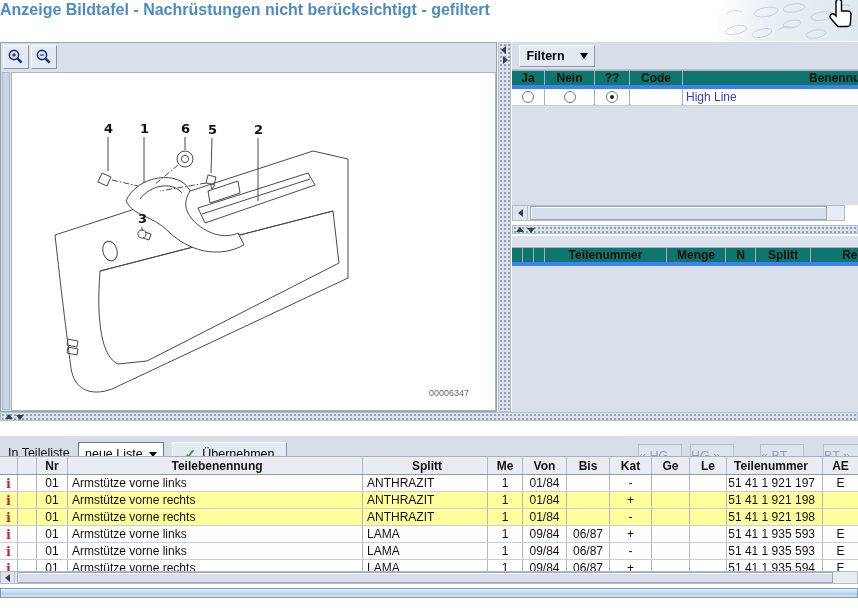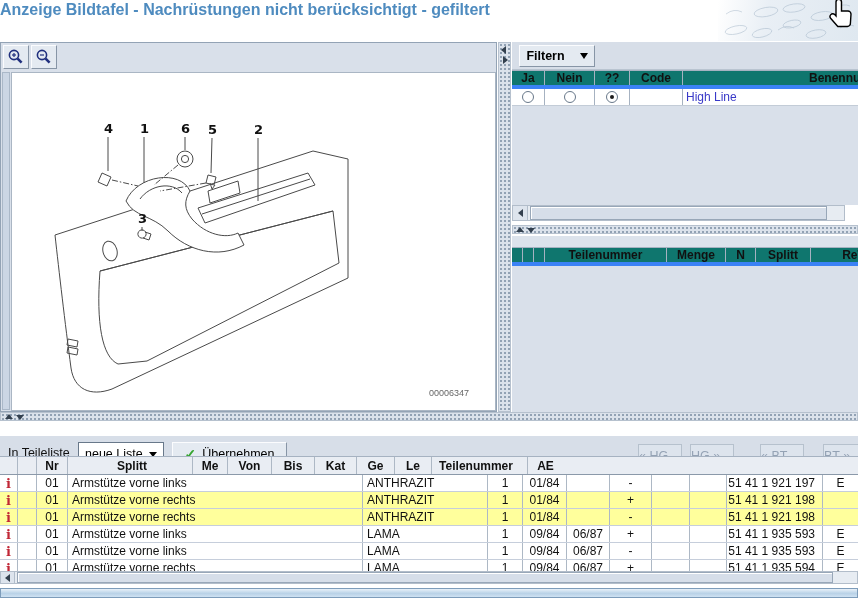--- a/index.html
+++ b/index.html
@@ -277,20 +277,21 @@
     </div>
     <div class="nav-btn" style="left:823px; width:55px;">
       <span>BT »</span>
     </div>
   </div>
 
   <div class="prow pt-head">
     <div class="pcell cw0"></div>
     <div class="pcell cw1"></div>
     <div class="pcell cw2">Nr</div>
+    <div class="pcell cw3" style="justify-content:center;">Teilebenennung</div>
     <div class="pcell cw4" style="justify-content:center;">Splitt</div>
     <div class="pcell cw5">Me</div>
     <div class="pcell cw6">Von</div>
     <div class="pcell cw7">Bis</div>
     <div class="pcell cw8">Kat</div>
     <div class="pcell cw9">Ge</div>
     <div class="pcell cw10">Le</div>
     <div class="pcell cw11" style="justify-content:center;">Teilenummer</div>
     <div class="pcell cw12">AE</div>
   </div>

